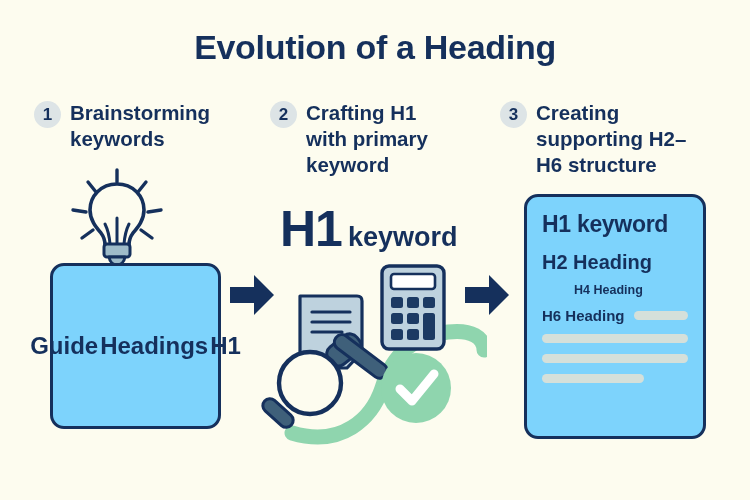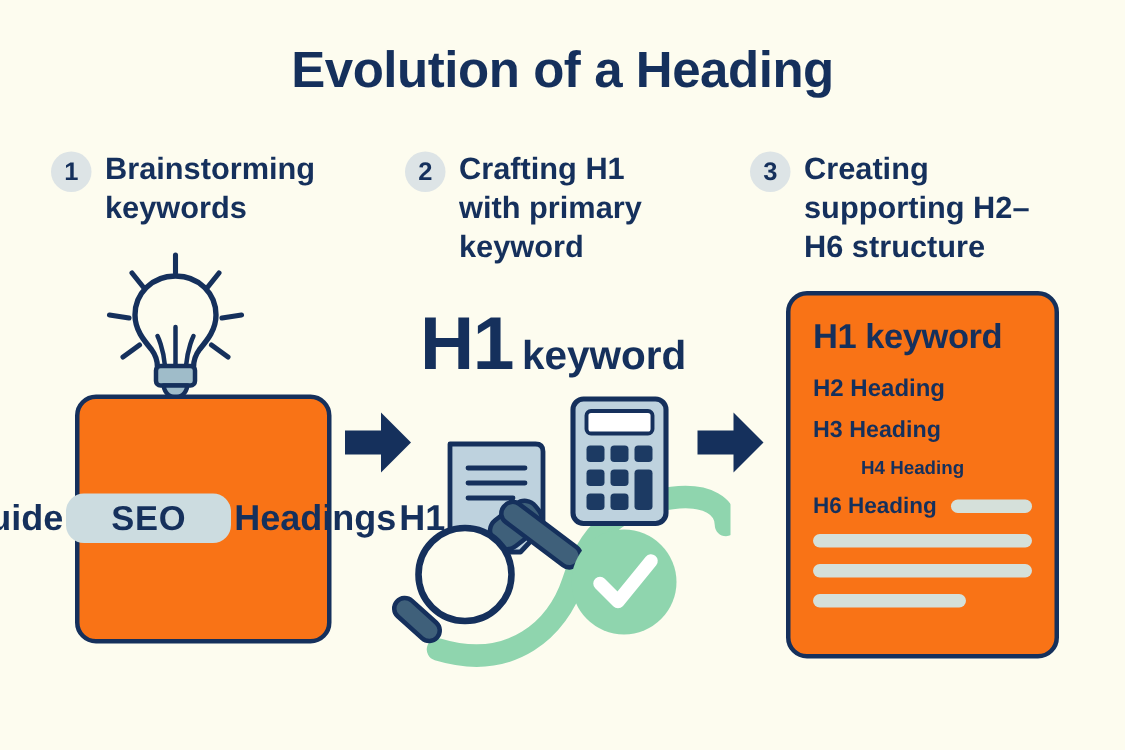--- a/index.html
+++ b/index.html
@@ -63,21 +63,21 @@
   }
   #step-1 { left: 34px; top: 100px; width: 215px; }
   #step-2 { left: 270px; top: 100px; width: 215px; }
   #step-3 { left: 500px; top: 100px; width: 235px; }
 
   
   .card {
     position: absolute;
     border: 3.5px solid #15305c;
     border-radius: 14px;
-    background: #f97316;
+    background: #7dd3fc;
     box-sizing: border-box;
   }
   #card-1 {
     left: 50px;
     top: 263px;
     width: 171px;
     height: 166px;
     display: flex;
     flex-direction: row;
     align-items: center;
@@ -158,21 +158,21 @@
     width: 182px;
     height: 245px;
     padding: 14px 15px 10px 15px;
   }
   .h-line {
     color: #15305c;
     font-weight: bold;
     display: block;
   }
   .h1l { font-size: 23px; margin-bottom: 13px; letter-spacing: -0.3px; }
-  .h2l { font-size: 16px; margin-bottom: 9px; }
+  .h2l { font-size: 20px; margin-bottom: 9px; }
   .h3l { font-size: 15.5px; margin-bottom: 9px; }
   .h4l { font-size: 12.5px; margin-bottom: 10px; margin-left: 32px; }
   .h6-row {
     display: flex;
     align-items: center;
     gap: 9px;
     margin-bottom: 10px;
   }
   .h6l { font-size: 15px; }
   .bar {
@@ -227,21 +227,20 @@
       <path d="M55 76 L55 50"></path>
       <path d="M48 76 C47 64 43 56 43 56"></path>
       <path d="M62 76 C63 64 67 56 67 56"></path>
     </g>
     <rect x="42" y="76" width="26" height="13" rx="3" fill="#9fbcc9" stroke="#15305c" stroke-width="3"></rect>
     <path d="M47 89 L63 89 C62 95 58 97 55 97 C52 97 48 95 47 89 Z" fill="#9fbcc9" stroke="#15305c" stroke-width="3" stroke-linejoin="round"></path>
   </svg>
 
   <div class="card" id="card-1">
     <div class="card1-line">Guide</div>
-    <div class="seo-pill">SEO</div>
     <div class="card1-line">Headings</div>
     <div class="card1-line">H1</div>
   </div>
 
   <svg class="arrow" id="arrow-1" viewBox="0 0 48 46">
     <path d="M2 15 L26 15 L26 3 L46 23 L26 43 L26 31 L2 31 Z" fill="#15305c"></path>
   </svg>
 
   <div id="h1-keyword-label">
     <span class="big">H1</span>
@@ -294,21 +293,20 @@
     </g>
   </svg>
 
   <svg class="arrow" id="arrow-2" viewBox="0 0 48 46">
     <path d="M2 15 L26 15 L26 3 L46 23 L26 43 L26 31 L2 31 Z" fill="#15305c"></path>
   </svg>
 
   <div class="card" id="card-3">
     <span class="h-line h1l">H1 keyword</span>
     <span class="h-line h2l">H2 Heading</span>
-    <span class="h-line h3l">H3 Heading</span>
     <span class="h-line h4l">H4 Heading</span>
     <div class="h6-row">
       <span class="h-line h6l">H6 Heading</span>
       <span class="bar bar-inline"></span>
     </div>
     <div class="bar bar-full bar-row"></div>
     <div class="bar bar-full bar-row"></div>
     <div class="bar bar-short bar-row"></div>
   </div>
 

